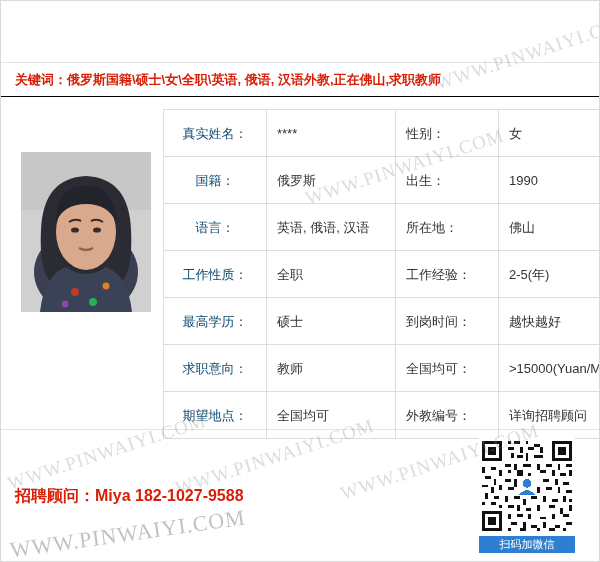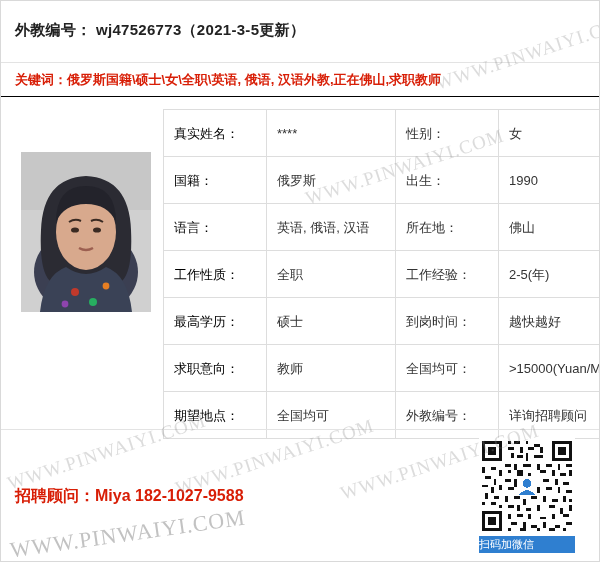--- a/index.html
+++ b/index.html
@@ -118,21 +118,22 @@
     border: 1px solid #dddddd;
     font-size: 13px;
     color: #333333;
     padding: 7px 10px;
     height: 32px;
     vertical-align: middle;
     line-height: 17px;
   }
   .info-table td.lbl {
     width: 82px;
-    color: #000000;
+    text-align: center;
+    color: #0c4a6e;
   }
   .info-table td.val {
     width: 108px;
   }
   .info-table td.lbl2 {
     width: 82px;
     text-align: left;
   }
   .info-table td.val2 {
     width: 148px;
@@ -170,21 +171,21 @@
   .qr-caption-bar {
     position: absolute;
     left: 8px;
     right: 8px;
     top: 98px;
     height: 17px;
     background: #2f7fd0;
     color: #ffffff;
     font-size: 11px;
     line-height: 17px;
-    text-align: left;
+    text-align: center;
   }
 
   
   .wm {
     position: absolute;
     color: rgba(140,140,140,0.30);
     font-family: "Liberation Serif", serif;
     font-size: 19px;
     letter-spacing: 1px;
     white-space: nowrap;
@@ -194,21 +195,20 @@
   }
   .wm.big { font-size: 22px; }
   .wm.dark { color: rgba(110,110,110,0.42); }
 </style>
 </head>
 <body>
 
 <div class="page">
 
   <div class="header">
-    <div class="header-title">外教编号： wj47526773（2021-3-5更新）</div>
 
   </div>
 
   <div class="keywords">
     <div class="keywords-text">关键词：俄罗斯国籍\硕士\女\全职\英语, 俄语, 汉语外教,正在佛山,求职教师</div>
   </div>
 
   <div class="body-area">
 
     <div class="photo-wrap">

